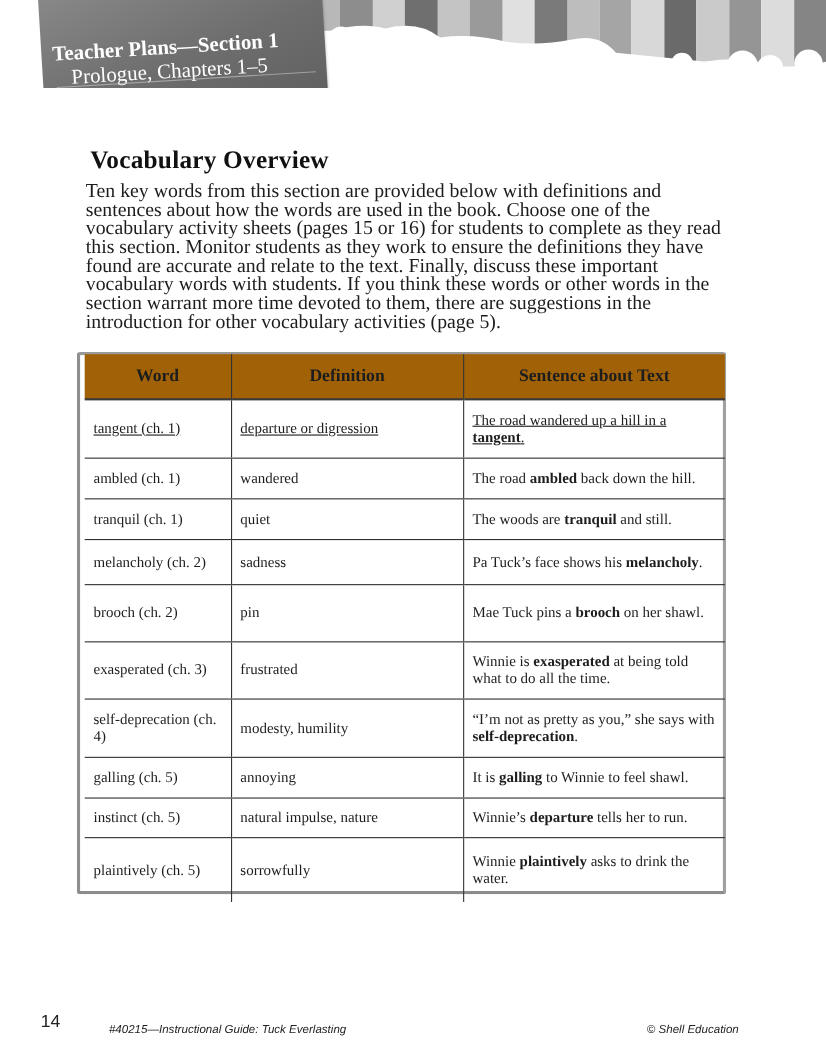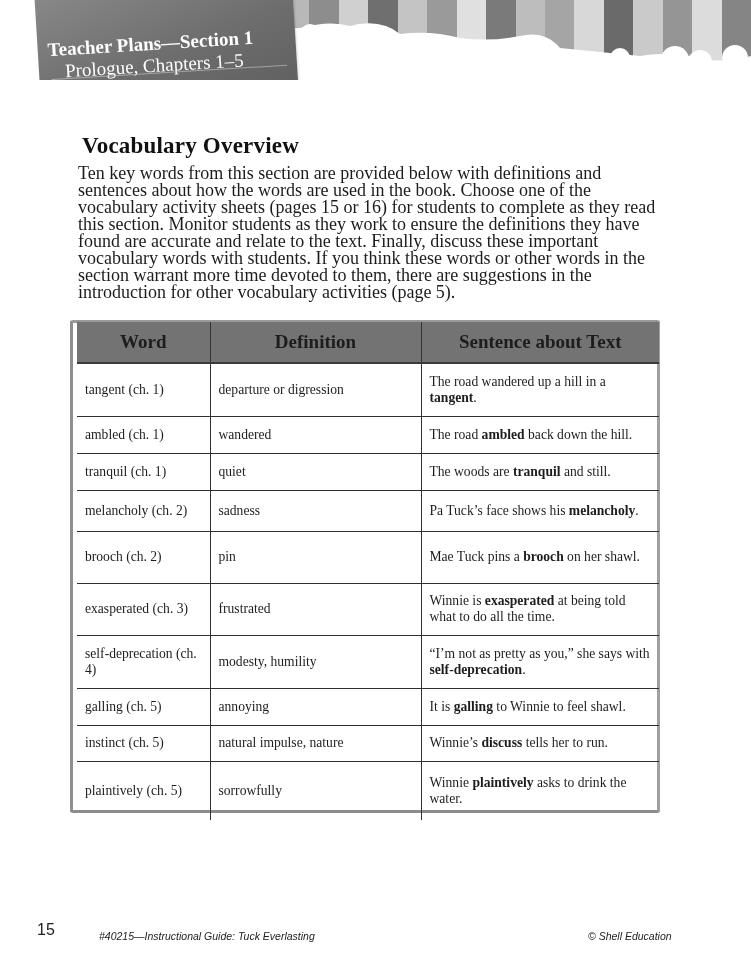--- a/index.html
+++ b/index.html
@@ -60,21 +60,21 @@
   }
   table {
     position: absolute; left: 7px; top: 2px; width: 582px;
     border-collapse: collapse; table-layout: fixed;
     font-size: 13.6px; color: #1d1d1d;
   }
   col.c1 { width: 133px; }
   col.c2 { width: 211px; }
   col.c3 { width: 238px; }
   th {
-    background: #737373; height: 40px; font-weight: bold; font-size: 19px;
+    background: #a16207; height: 40px; font-weight: bold; font-size: 16px;
     text-align: center; padding: 0; border-bottom: 2px solid #3a3a3a;
   }
   th + th, td + td { border-left: 1px solid #333; }
   td {
     padding: 0 8px; vertical-align: middle; line-height: 16px;
     border-bottom: 1.5px solid #2f2f2f;
   }
   tr:last-child td { border-bottom: none; }
   td b { font-weight: bold; }
 
@@ -142,21 +142,21 @@
         <col class="c3">
       </colgroup>
     <thead>
       <tr>
         <th>Word</th>
         <th>Definition</th>
         <th>Sentence about Text</th>
       </tr>
     </thead>
     <tbody id="tbody">
-        <tr style="height: 53px;">
+        <tr style="height: 53px; text-decoration: underline;">
           <td><span>tangent (ch. 1)</span></td>
           <td><span>departure or digression</span></td>
           <td><span>The road wandered up a hill in a </span><b>tangent</b><span>.</span></td>
         </tr>
         <tr style="height: 37px;">
           <td><span>ambled (ch. 1)</span></td>
           <td><span>wandered</span></td>
           <td><span>The road </span><b>ambled</b><span> back down the hill.</span></td>
         </tr>
         <tr style="height: 37px;">
@@ -185,26 +185,26 @@
           <td><span>“I’m not as pretty as you,” she says with </span><b>self-deprecation</b><span>.</span></td>
         </tr>
         <tr style="height: 37px;">
           <td><span>galling (ch. 5)</span></td>
           <td><span>annoying</span></td>
           <td><span>It is </span><b>galling</b><span> to Winnie to feel shawl.</span></td>
         </tr>
         <tr style="height: 36px;">
           <td><span>instinct (ch. 5)</span></td>
           <td><span>natural impulse, nature</span></td>
-          <td><span>Winnie’s </span><b>discuss</b><span> tells her to run.</span></td>
+          <td><span>Winnie’s </span><b>departure</b><span> tells her to run.</span></td>
         </tr>
         <tr style="height: 59px;">
           <td><span>plaintively (ch. 5)</span></td>
           <td><span>sorrowfully</span></td>
           <td><span>Winnie </span><b>plaintively</b><span> asks to drink the water.</span></td>
         </tr>
       </tbody>
   </table>
 </div>
 
-<div class="page-num">15</div>
+<div class="page-num">14</div>
 <div class="footer-left">#40215—Instructional Guide: Tuck Everlasting</div>
 <div class="footer-right">© Shell Education</div>
 
 </body></html>

